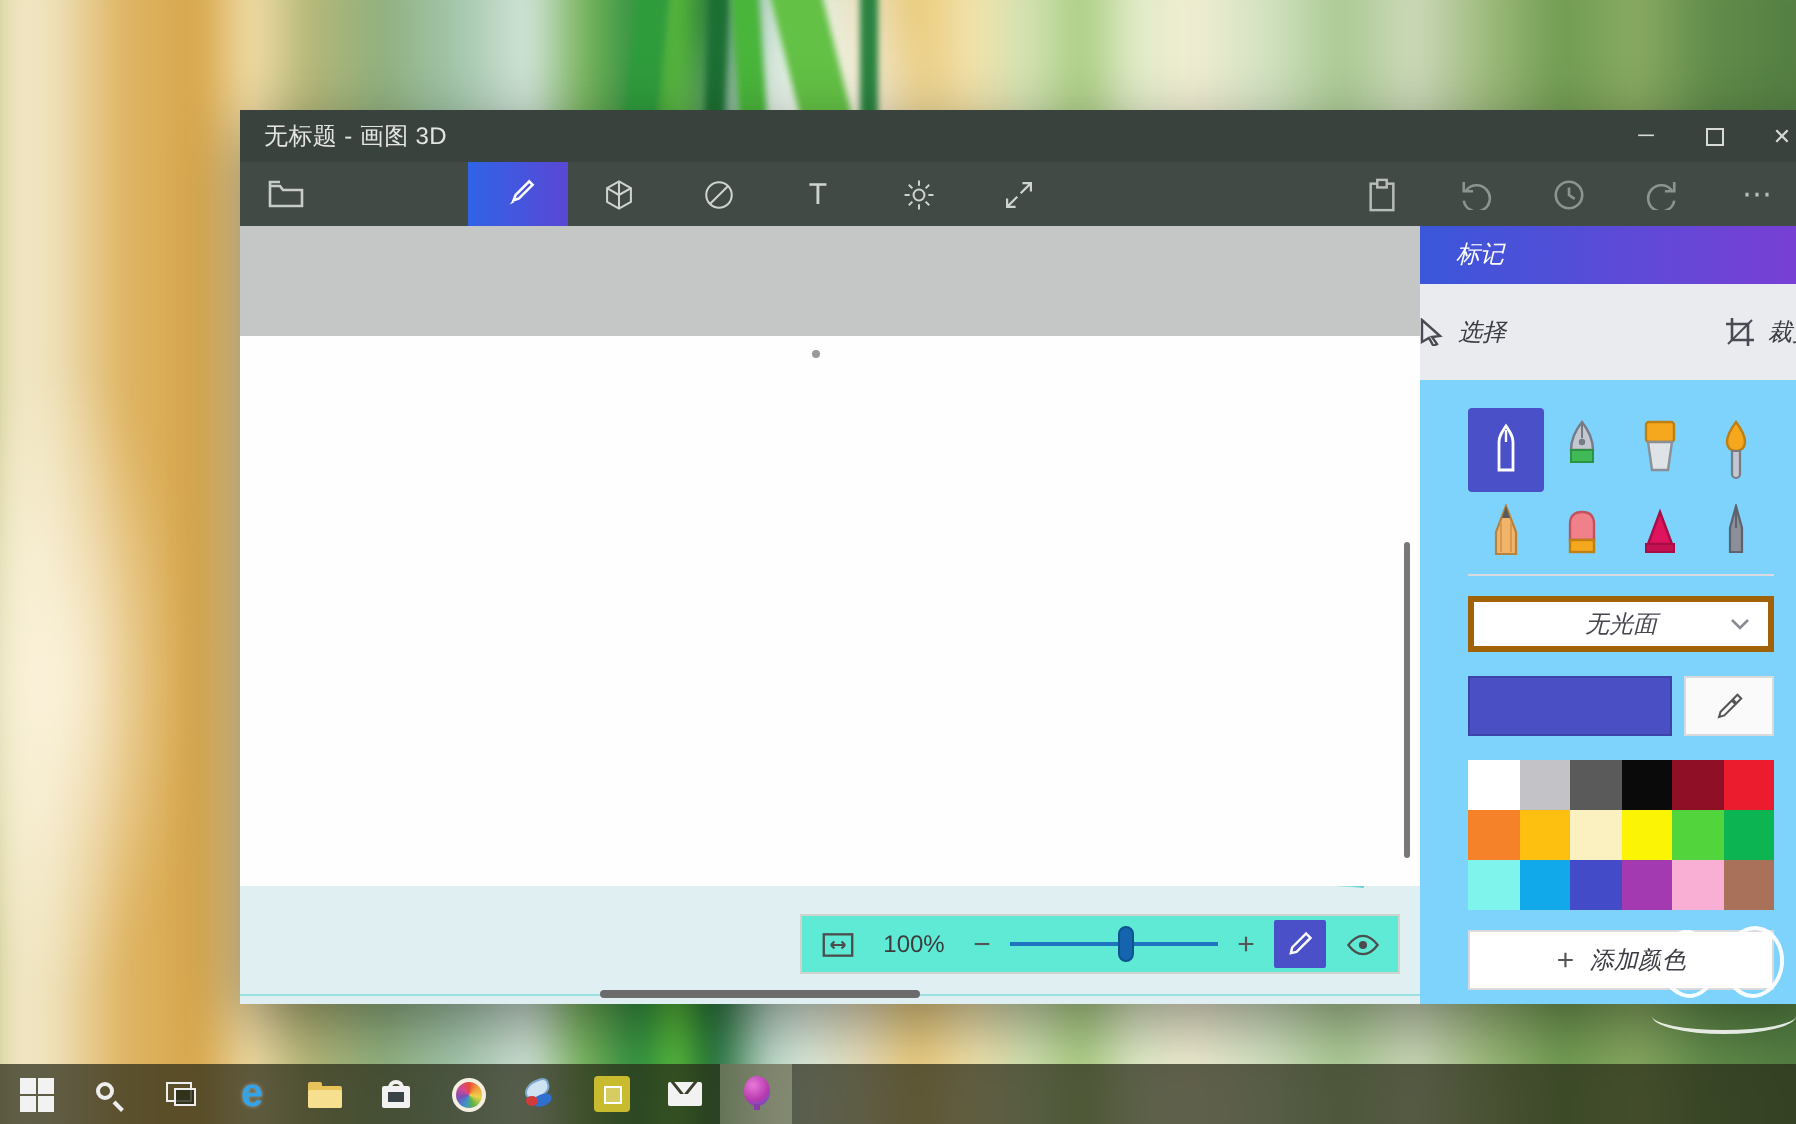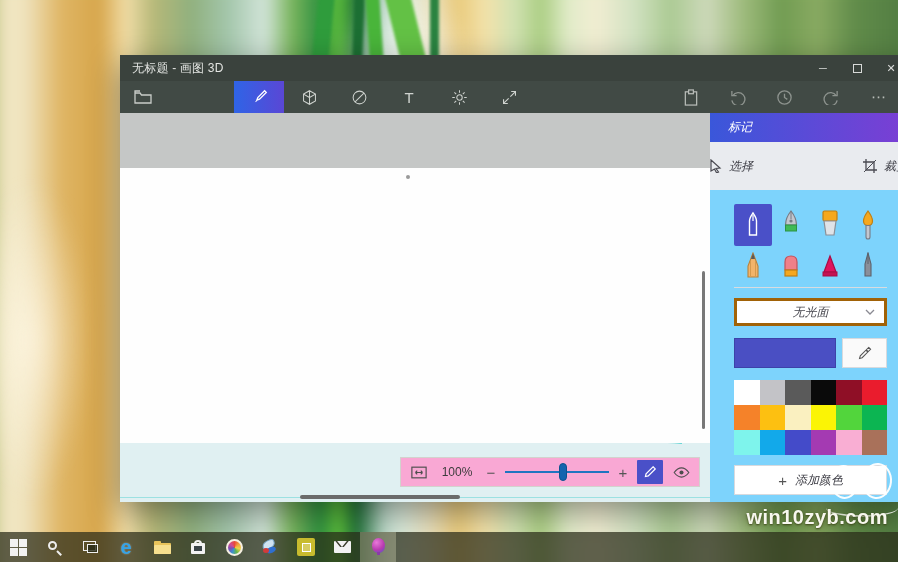--- a/index.html
+++ b/index.html
@@ -56,21 +56,21 @@
   .canvas-dot { position:absolute; left:286px; top:7px; width:4px; height:4px; border-radius:50%;
     background:#9a9a9a; }
   .floor { position:relative; height:59px; background:#e0f0f2; overflow:hidden; }
   .ray { position:absolute; top:0; right:28px; width:600px; height:1px; background:rgba(110,215,215,.75);
     transform-origin:right top; }
   .floor-edge { position:absolute; left:0; bottom:4px; width:100%; height:1px; background:rgba(110,215,215,.6); }
   .vscroll { position:absolute; right:5px; top:158px; width:3px; height:158px; background:#787878; border-radius:2px; }
   .hscroll { position:absolute; left:180px; top:382px; width:160px; height:4px; background:#6b6b6b; border-radius:2px; }
 
   
-  .zoombar { position:absolute; left:280px; top:344px; width:300px; height:30px; background:#f9a8d4;
+  .zoombar { position:absolute; left:280px; top:344px; width:300px; height:30px; background:#5eead4;
     border:1px solid #d2d2cd; display:flex; align-items:center; padding:0 6px; gap:6px; }
   .zb-btn { width:24px; height:24px; display:flex; align-items:center; justify-content:center; color:#4d4d4d; }
   .zb-pct { font-size:12px; color:#3c3c3c; width:40px; text-align:center; }
   .zb-sign { font-size:15px; color:#555; width:16px; text-align:center; }
   .zb-slider { position:relative; flex:1; height:24px; }
   .zb-track { position:absolute; left:0; right:0; top:11px; height:2px; background:#1f74c0; }
   .zb-thumb { position:absolute; left:52%; top:3px; width:8px; height:18px; border-radius:4px;
     background:#1464ae; border:1px solid #0d538f; }
   .zb-pen { width:26px; height:24px; background:#4a50c8; display:flex; align-items:center; justify-content:center;
     color:#fff; border-radius:1px; }
@@ -486,14 +486,13 @@
       <span class="mail-ic"></span>
     </div>
     <div class="tb-cell active">
       <span class="balloon-ic">
           <span class="b"></span>
           <span class="t"></span>
         </span>
     </div>
   </div>
 
-  <div class="wm1">win10zyb.com</div>
 </div>
 
 </body></html>

